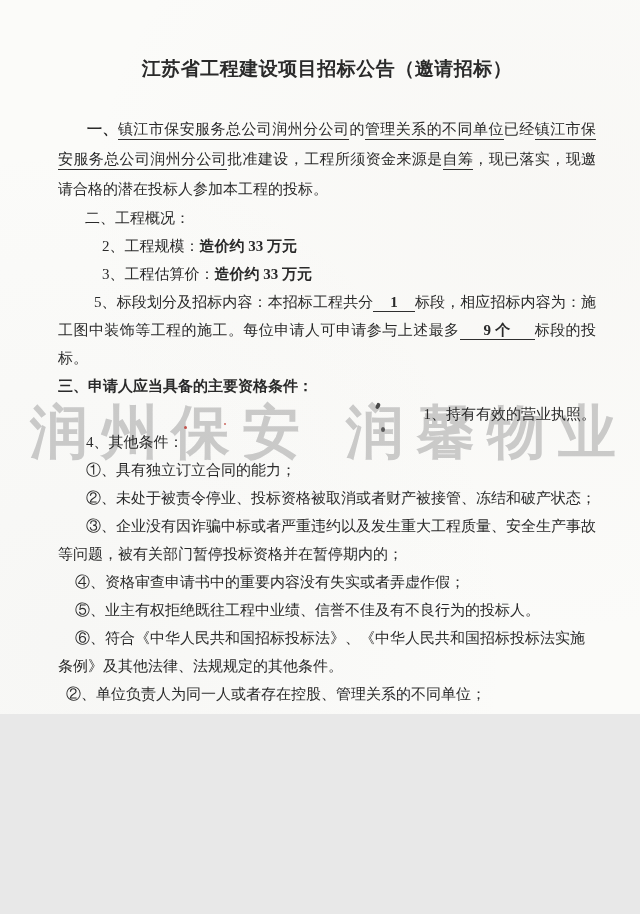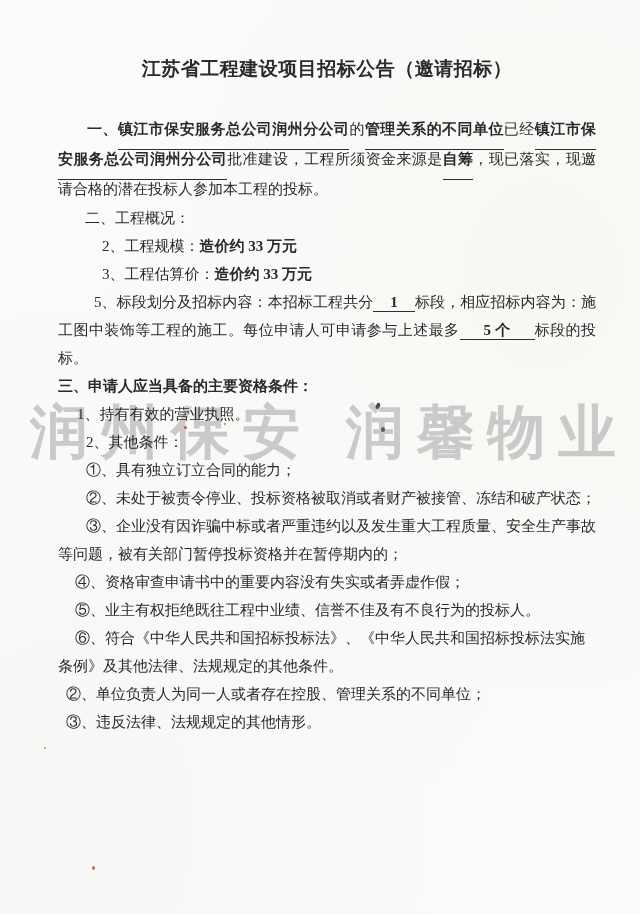--- a/index.html
+++ b/index.html
@@ -1,18 +1,18 @@
 <!DOCTYPE html>
 <html lang="zh"><head>
 <meta charset="utf-8">
 <style>
   html,body{margin:0;padding:0;background:#e8e8e8;}
   .page{
     position:relative;
-    width:640px;height:914px;
+    width:640px;height:714px;
     margin:0 auto;
     background:#fbfbf9;
     overflow:hidden;
     font-family:"Liberation Serif","DejaVu Serif",serif;
     color:#2a2a2a;
     font-size:15px;
   }
   
   .page::after{
     content:"";position:absolute;inset:0;pointer-events:none;
@@ -36,32 +36,32 @@
   .title{
     margin:0 0 32px 0;
     font-size:19px;line-height:26px;
     font-weight:700;text-align:center;
     letter-spacing:.5px;
   }
   p{margin:0;line-height:28px;}
   p.intro{line-height:30px;text-align:justify;}
   p.lots{text-align:justify;}
   .b{font-weight:700;}
-  .bu{font-weight:700;border-bottom:1px solid #2f2f2f;padding-bottom:12px;margin-top:9px;}
+  .bu{font-weight:400;border-bottom:1px solid #2f2f2f;padding-bottom:2px;margin-top:9px;}
   .blank{font-weight:700;border-bottom:1px solid #2f2f2f;padding:0 17px 1px 17px;}
   .blank.wide{padding:0 24px 1px 24px;}
   .sec-bold{font-weight:700;}
   
   .ind-intro{text-indent:29px;}
   .ind-sec2{text-indent:27px;}
   .ind-item{text-indent:44px;}
   .ind-item4{text-indent:21px;}
   .ind-lots{text-indent:36px;}
   .ind-sec3{text-indent:0;}
-  .ind-q1{text-indent:19px;}
+  .ind-q1{text-indent:19px;text-align:right;}
   .ind-q2{text-indent:28px;}
   .ind-cond-a{text-indent:28px;}
   .ind-cond-b{text-indent:17px;}
   .ind-excl-h{text-indent:14px;}
   .ind-excl{text-indent:8px;}
   .speck{position:absolute;border-radius:50%;z-index:2;}
   .speck.red1{left:184px;top:426px;width:3px;height:3px;background:#c2544e;}
   .speck.red2{left:224px;top:423px;width:2px;height:2px;background:#cc6a62;}
   .speck.dark1{left:376px;top:403px;width:4px;height:6px;background:#4a4a4a;border-radius:40% 60% 60% 40%;transform:rotate(25deg);}
   .speck.dark2{left:381px;top:427px;width:4px;height:5px;background:#5a5a5a;}
@@ -92,27 +92,27 @@
     <p class="intro ind-intro"><span class="b">一、</span><span class="bu">镇江市保安服务总公司润州分公司</span><span>的</span><span class="bu">管理关系的不同单位</span><span>已经</span><span class="bu">镇江市保安服务总公司润州分公司</span><span>批准建设，工程所须资金来源是</span><span class="bu">自筹</span><span>，现已落实，现邀请合格的潜在投标人参加本工程的投标。</span></p>
 
     <p class="ind-sec2">二、工程概况：</p>
 
 
     <p class="ind-item"><span>2、工程规模：</span><span class="b">造价约 33 万元</span></p>
 
     <p class="ind-item"><span>3、工程估算价：</span><span class="b">造价约 33 万元</span></p>
 
 
-    <p class="lots ind-lots"><span>5、标段划分及招标内容：本招标工程共分</span><span class="blank">1</span><span>标段，相应招标内容为：施工图中装饰等工程的施工。每位申请人可申请参与上述最多</span><span class="blank wide">5 个</span><span>标段的投标。</span></p>
+    <p class="lots ind-lots"><span>5、标段划分及招标内容：本招标工程共分</span><span class="blank">1</span><span>标段，相应招标内容为：施工图中装饰等工程的施工。每位申请人可申请参与上述最多</span><span class="blank wide">9 个</span><span>标段的投标。</span></p>
 
     <p class="sec-bold ind-sec3">三、申请人应当具备的主要资格条件：</p>
 
     <p class="ind-q1">1、持有有效的营业执照。</p>
 
-    <p class="ind-q2">2、其他条件：</p>
+    <p class="ind-q2">4、其他条件：</p>
 
     <p class="ind-cond-a">①、具有独立订立合同的能力；</p>
     <p class="ind-cond-a">②、未处于被责令停业、投标资格被取消或者财产被接管、冻结和破产状态；</p>
     <p class="ind-cond-a">③、企业没有因诈骗中标或者严重违约以及发生重大工程质量、安全生产事故等问题，被有关部门暂停投标资格并在暂停期内的；</p>
     <p class="ind-cond-b">④、资格审查申请书中的重要内容没有失实或者弄虚作假；</p>
     <p class="ind-cond-b">⑤、业主有权拒绝既往工程中业绩、信誉不佳及有不良行为的投标人。</p>
     <p class="ind-cond-b">⑥、符合《中华人民共和国招标投标法》、《中华人民共和国招标投标法实施条例》及其他法律、法规规定的其他条件。</p>
 
 
     <p class="ind-excl">②、单位负责人为同一人或者存在控股、管理关系的不同单位；</p>

